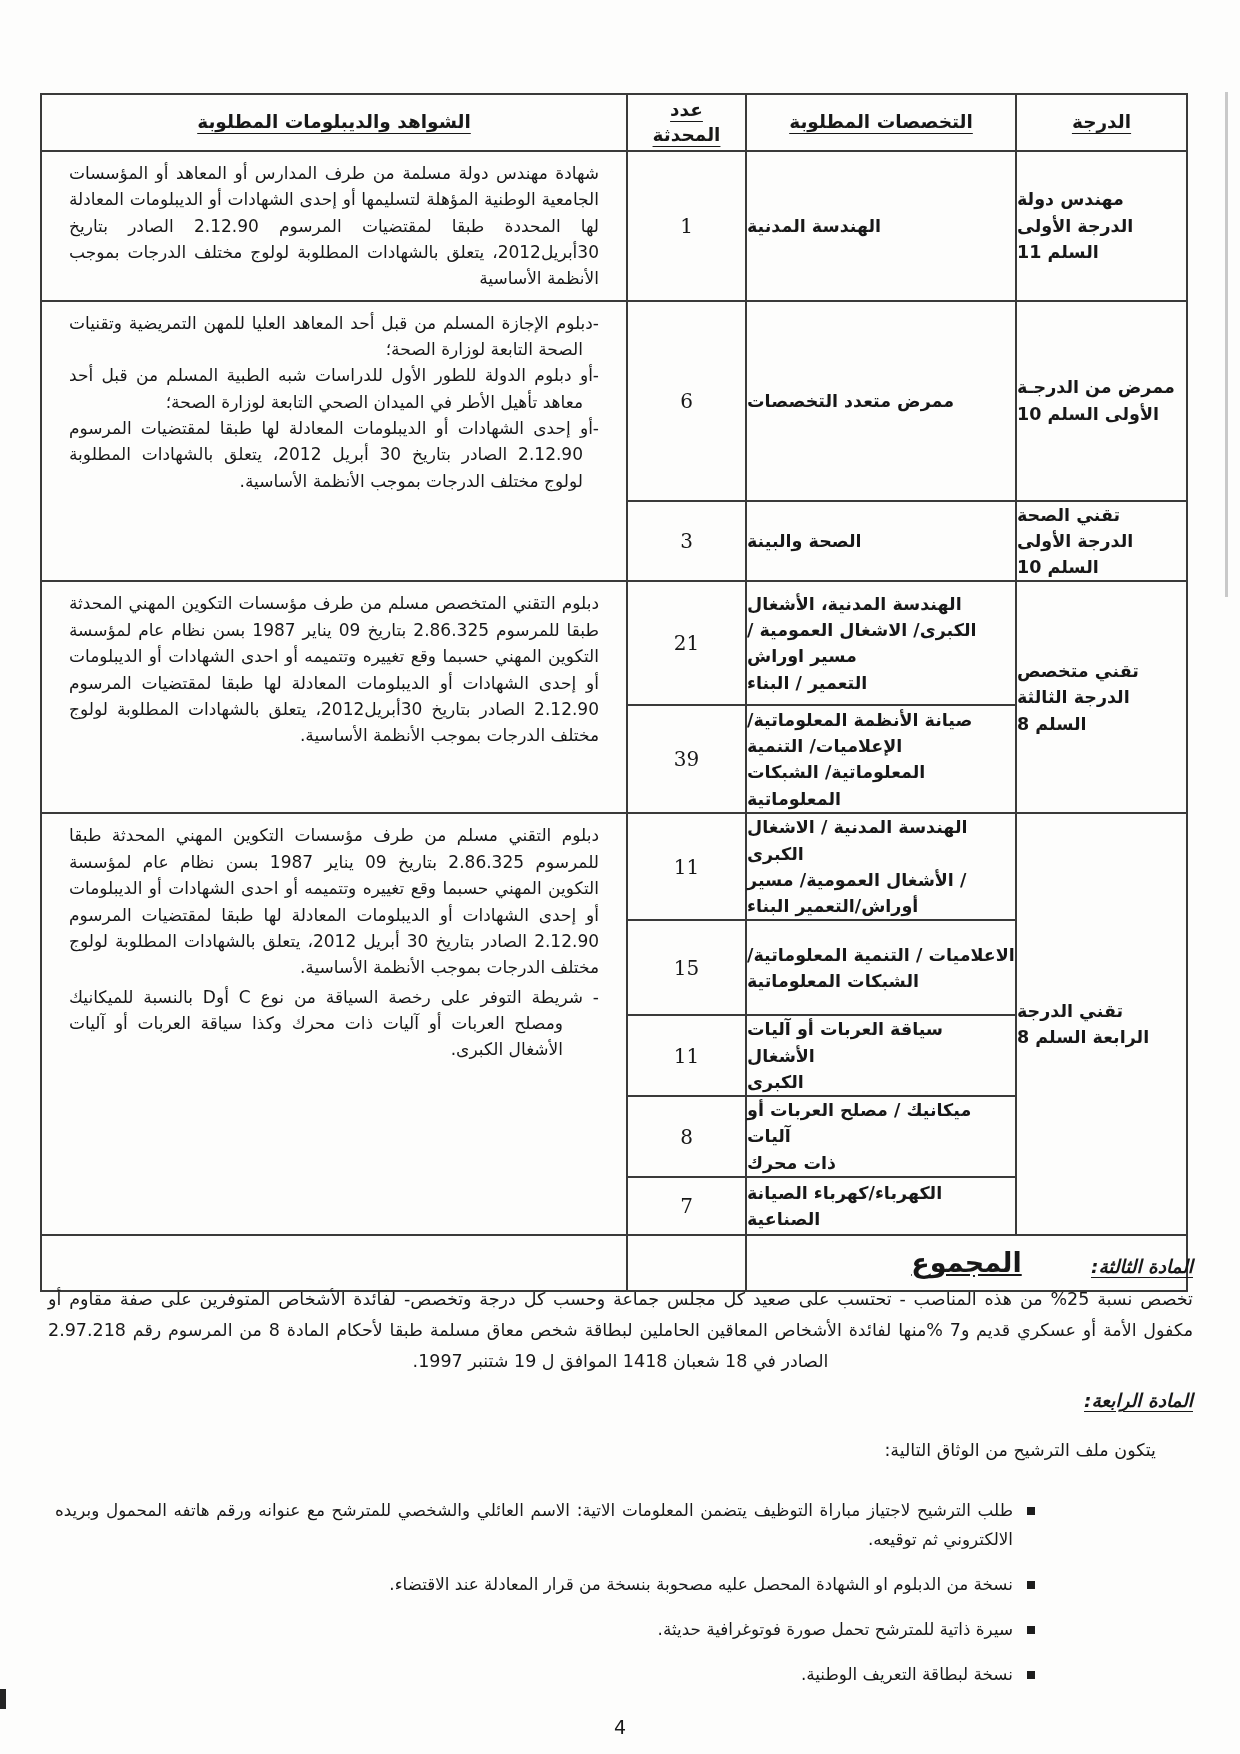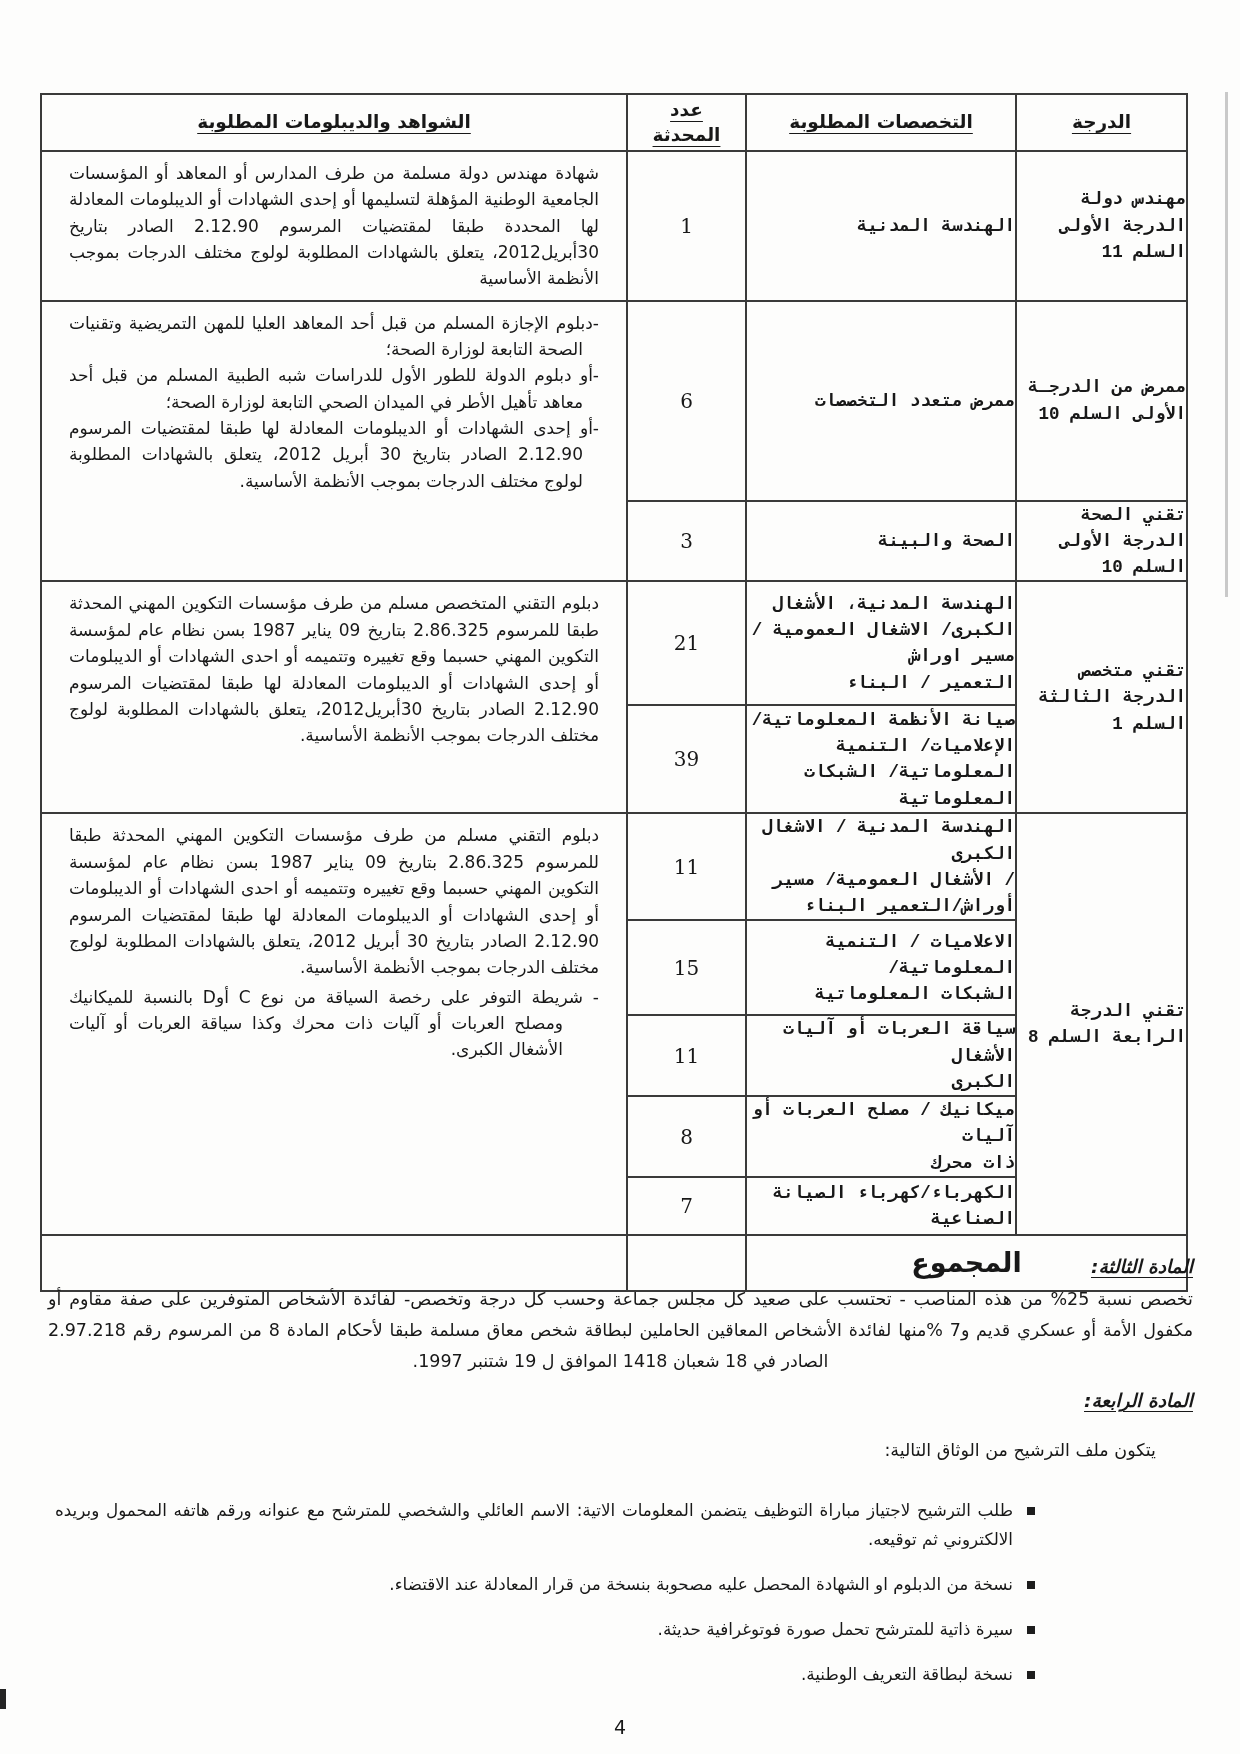--- a/index.html
+++ b/index.html
@@ -12,34 +12,34 @@
   table.recruit{
     position:absolute; top:93px; right:52px; width:1146px;
     border-collapse:collapse; table-layout:fixed;
   }
   .recruit td,.recruit th{ border:2px solid #3a3a3a; }
   .recruit th{
     font-size:18.5px; font-weight:bold; text-align:center; vertical-align:middle;
     text-decoration:underline; text-underline-offset:5px; white-space:pre-line; line-height:1.35;
   }
   td.grade, td.spec{
-    text-align:right; vertical-align:middle; font-weight:bold;
-    font-size:17.5px; line-height:1.5; white-space:pre-line;font-family:Liberation Mono, monospace;
+    text-align:left; vertical-align:middle; font-weight:bold;
+    font-size:17.5px; line-height:1.5; white-space:pre-line;
   }
   td.num{
     text-align:center; vertical-align:middle; font-size:20px;
     font-family:"DejaVu Serif", serif;
   }
   td.dip{
     vertical-align:top; text-align:justify; padding:8px 27px; font-size:17px; line-height:1.55;
   }
   td.dip p.hang{ padding-right:16px; text-indent:-16px; }
   td.dip p.tech-note{ font-weight:normal; padding-right:36px; text-indent:-36px; margin-top:3px; }
   td.total-cell{
-    text-align:center; vertical-align:middle; font-weight:bold; font-size:27px;
+    text-align:center; vertical-align:middle; font-weight:bold; font-size:27px;text-decoration:underline;
   }
   
   .art-heading{
     position:absolute; right:47px; font-weight:bold; font-size:18.5px;
     text-decoration:underline; text-underline-offset:4px;font-style:italic;
   }
   .art3-body{
     position:absolute; right:47px; left:48px; top:1284px;
     text-align:justify; text-align-last:center; font-size:17.5px; line-height:31px;
   }
@@ -98,21 +98,21 @@
       <td class="grade">تقني الصحة
 الدرجة الأولى
 السلم 10</td>
       <td class="spec">الصحة والبينة</td>
       <td class="num">3</td>
     </tr>
 
     <tr style="height:124px">
       <td class="grade" rowspan="2">تقني متخصص
 الدرجة الثالثة
-السلم 1</td>
+السلم 8</td>
       <td class="spec">الهندسة المدنية، الأشغال
 الكبرى/ الاشغال العمومية /
 مسير اوراش
 التعمير / البناء</td>
       <td class="num">21</td>
       <td class="dip" rowspan="2">دبلوم التقني المتخصص مسلم من طرف مؤسسات التكوين المهني المحدثة طبقا للمرسوم 2.86.325 بتاريخ 09 يناير 1987 بسن نظام عام لمؤسسة التكوين المهني حسبما وقع تغييره وتتميمه أو احدى الشهادات أو الديبلومات أو إحدى الشهادات أو الديبلومات المعادلة لها طبقا لمقتضيات المرسوم 2.12.90 الصادر بتاريخ 30أبريل2012، يتعلق بالشهادات المطلوبة لولوج مختلف الدرجات بموجب الأنظمة الأساسية.</td>
     </tr>
     <tr style="height:108px">
       <td class="spec">صيانة الأنظمة المعلوماتية/
 الإعلاميات/ التنمية

